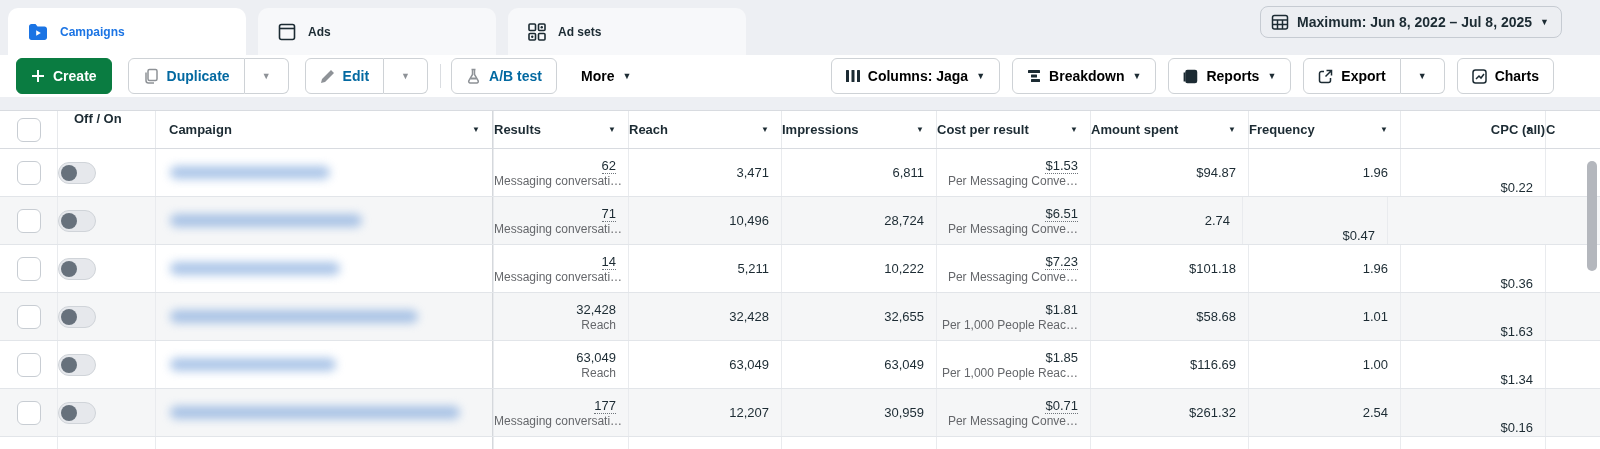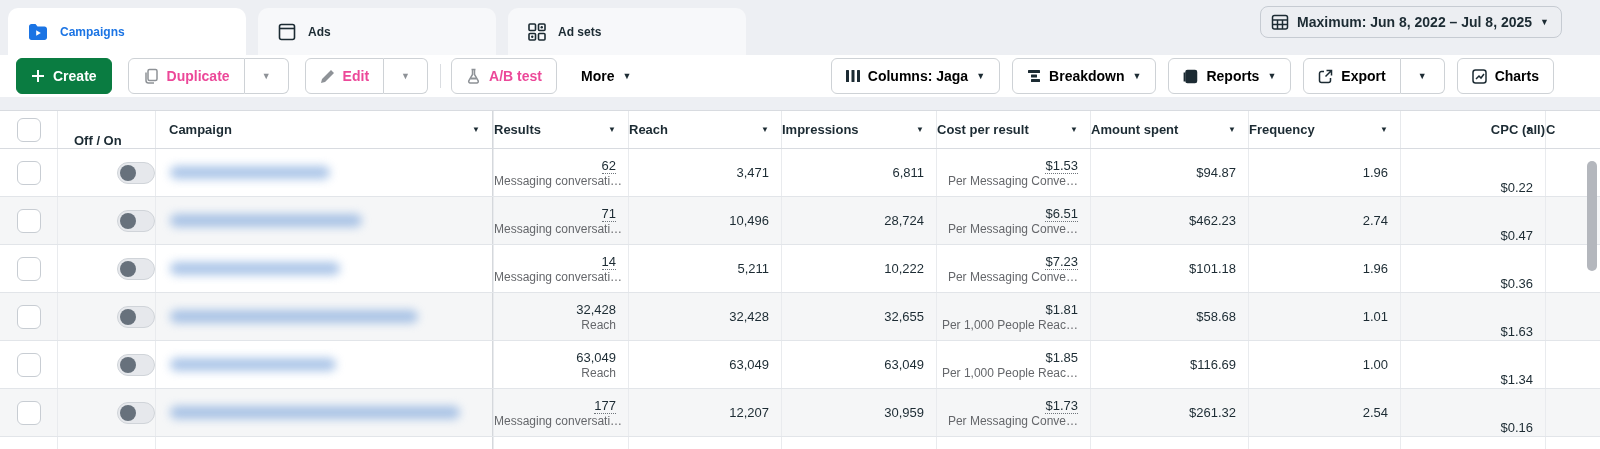--- a/index.html
+++ b/index.html
@@ -23,21 +23,21 @@
   
   .toolbar { height:42px; background:#fff; display:flex; align-items:center; padding:0 16px; }
   .btn { height:36px; border:1px solid #ced2d6; border-radius:6px; background:#fff;
          display:flex; align-items:center; gap:8px; padding:0 14px; font-size:14px;
          font-weight:bold; cursor:pointer; white-space:nowrap; }
   .btn-green { background:#0a7c41; border-color:#0a7c41; color:#fff; }
   .split { display:flex; margin-left:16px; }
   .split .btn { border-radius:6px 0 0 6px; }
   .split .btn-caret { width:44px; border:1px solid #ced2d6; border-left:none; border-radius:0 6px 6px 0;
                       background:#fff; display:flex; align-items:center; justify-content:center; cursor:pointer; }
-  .disabled { color:#ec4899; }
+  .disabled { color:#0369a1; }
   .disabled svg { color:#8e9297; }
   .vdiv { width:1px; height:24px; background:#dadde1; margin:0 10px 0 12px; }
   .btn-text { border:none; background:transparent; margin-left:14px; padding:0 10px; }
   .right-group { margin-left:auto; display:flex; gap:12px; margin-right:30px; }
   .icon { display:inline-flex; align-items:center; color:#1c2b33; }
 
   
   .gapband { height:13px; background:#edeff3; }
   .tablewrap { height:339px; background:#fff; border-top:1px solid #d8dbe0; position:relative; }
   .thead { height:38px; display:flex; border-bottom:1px solid #d8dbe0; background:#fff;
@@ -46,21 +46,21 @@
   .th:first-child { border-left:none; }
   .th .lbl { }
   .th .sortcaret { position:absolute; right:12px; font-size:8px; color:#1c2b33; cursor:pointer; }
   .tbody { height:300px; overflow:hidden; }
   .tr { display:flex; height:48px; border-bottom:1px solid #e2e5e9; background:#fff; }
   .tr.alt { background:#f5f6f7; }
   .td { display:flex; flex-direction:column; justify-content:center; border-left:1px solid #e9ebee; overflow:hidden; }
   .td:first-child { border-left:none; }
 
   .c-cb      { width:57px;  align-items:center; }
-  .c-offon   { width:98px;  align-items:flex-end; }
+  .c-offon   { width:98px;  align-items:flex-start; }
   .c-name    { width:338px; border-right:1px solid #d5d8dc; }
   .th.c-name { border-right:1px solid #d5d8dc; }
   .c-results { width:135px; }
   .c-reach   { width:153px; }
   .c-imp     { width:155px; }
   .c-cost    { width:154px; }
   .c-spent   { width:158px; }
   .c-freq    { width:152px; }
   .c-cpc     { width:145px;justify-content:flex-end; }
   .c-extra   { width:55px; flex:1; }
@@ -357,23 +357,20 @@
     <div class="td c-reach">
       <div class="num"><span>10,496</span></div>
     </div>
     <div class="td c-imp">
       <div class="num"><span>28,724</span></div>
     </div>
     <div class="td c-cost">
       <div class="num"><span class="dotted">$6.51</span></div>
       <div class="sub">Per Messaging Conve…</div>
     </div>
-    <div class="td c-spent">
-      <div class="num"><span>$462.23</span></div>
-    </div>
     <div class="td c-freq">
       <div class="num"><span>2.74</span></div>
     </div>
     <div class="td c-cpc">
       <div class="num"><span>$0.47</span></div>
     </div>
     <div class="td c-extra"></div>
   </div>
 
   <div class="tr">
@@ -498,21 +495,21 @@
       <div class="num"><span class="dotted">177</span></div>
       <div class="sub">Messaging conversati…</div>
     </div>
     <div class="td c-reach">
       <div class="num"><span>12,207</span></div>
     </div>
     <div class="td c-imp">
       <div class="num"><span>30,959</span></div>
     </div>
     <div class="td c-cost">
-      <div class="num"><span class="dotted">$1.73</span></div>
+      <div class="num"><span class="dotted">$0.71</span></div>
       <div class="sub">Per Messaging Conve…</div>
     </div>
     <div class="td c-spent">
       <div class="num"><span>$261.32</span></div>
     </div>
     <div class="td c-freq">
       <div class="num"><span>2.54</span></div>
     </div>
     <div class="td c-cpc">
       <div class="num"><span>$0.16</span></div>

